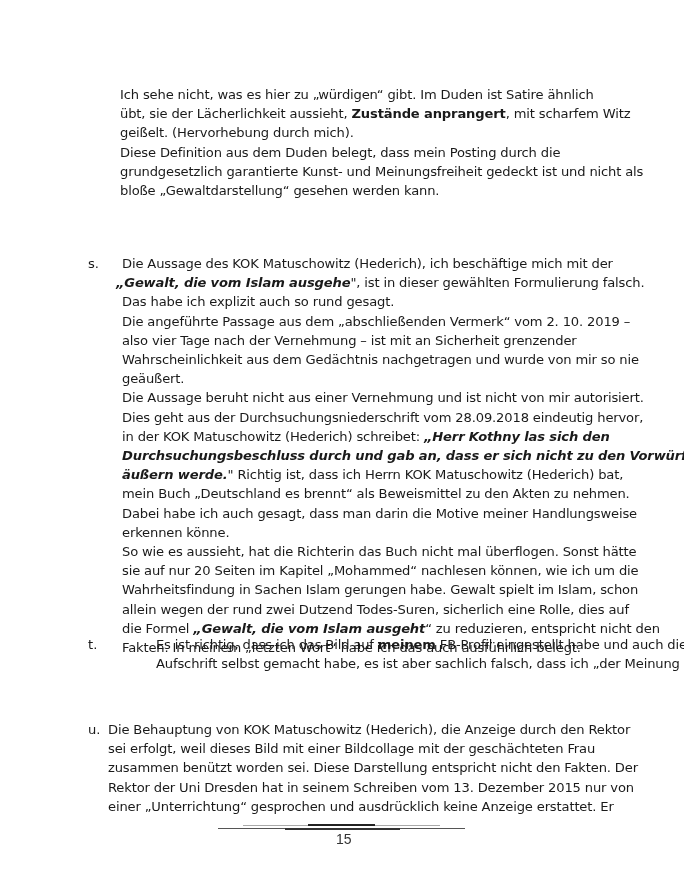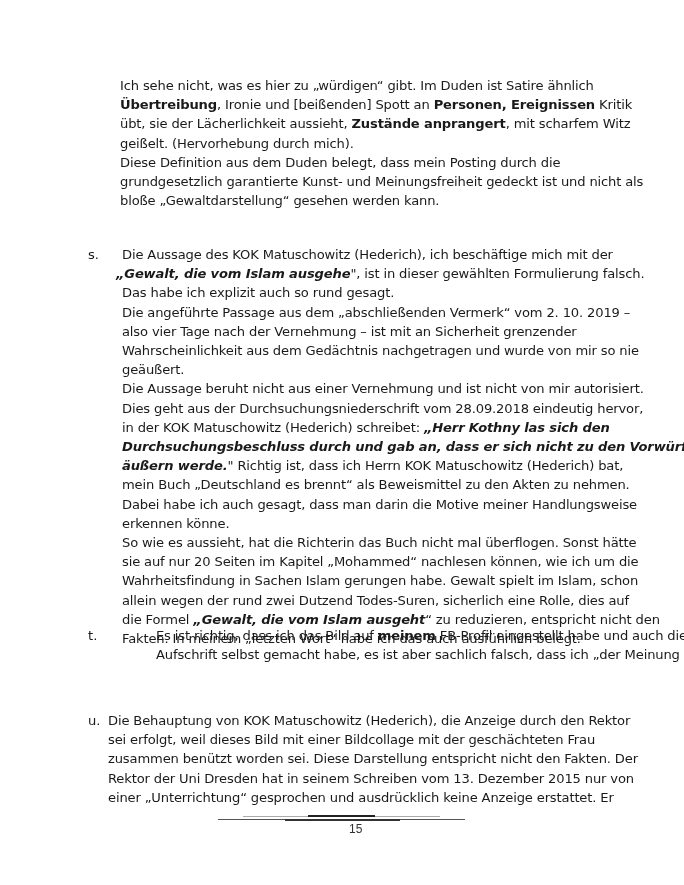--- a/index.html
+++ b/index.html
@@ -1,34 +1,33 @@
 <!DOCTYPE html>
 <html><head>
 <meta charset="utf-8">
 <style>
   html, body { margin: 0; padding: 0; background: #ffffff; }
   body { width: 684px; height: 885px; position: relative; overflow: hidden;
          font-family: "DejaVu Sans", sans-serif; color: #1a1a1a; }
-  .page { position: absolute; left: 0; top: 5px; width: 684px; height: 809px; }
+  .page { position: absolute; left: 0; top: 14px; width: 684px; height: 809px; }
   .block { position: absolute; font-size: 13.1px; line-height: 19.2px; letter-spacing: -0.15px; }
   .line { white-space: nowrap; display: block; }
   .marker { position: absolute; font-size: 13.1px; line-height: 19.2px; }
   b, .b { font-weight: bold; }
   .bi { font-weight: bold; font-style: italic; }
   .footer-line { position: absolute; height: 1px; }
-  .pagenum { position: absolute; font-size: 12px; font-family: "Liberation Sans", sans-serif; color: #333; margin-left: 13px; }
+  .pagenum { position: absolute; font-size: 14px; font-family: "Liberation Sans", sans-serif; color: #333; }
 </style>
 </head>
 <body>
 
 <div class="page">
 
   <div class="block" style="left:120px; top:71px;" id="intro">
       <span class="line"><span>Ich sehe nicht, was es hier zu „würdigen“ gibt. Im Duden ist Satire ähnlich</span></span>
-      <span class="line"><span class="b">Übertreibung</span><span>, Ironie und [beißenden] Spott an </span><span class="b">Personen, Ereignissen</span><span> Kritik</span></span>
       <span class="line"><span>übt, sie der Lächerlichkeit aussieht, </span><span class="b">Zustände anprangert</span><span>, mit scharfem Witz</span></span>
       <span class="line"><span>geißelt. (Hervorhebung durch mich).</span></span>
       <span class="line"><span>Diese Definition aus dem Duden belegt, dass mein Posting durch die</span></span>
       <span class="line"><span>grundgesetzlich garantierte Kunst- und Meinungsfreiheit gedeckt ist und nicht als</span></span>
       <span class="line"><span>bloße „Gewaltdarstellung“ gesehen werden kann.</span></span>
     </div>
 
   <div class="marker" style="left:88px; top:240px;">s.</div>
   <div class="block" style="left:122px; top:240px;" id="item0">
       <span class="line"><span>Die Aussage des KOK Matuschowitz (Hederich), ich beschäftige mich mit der</span></span>

